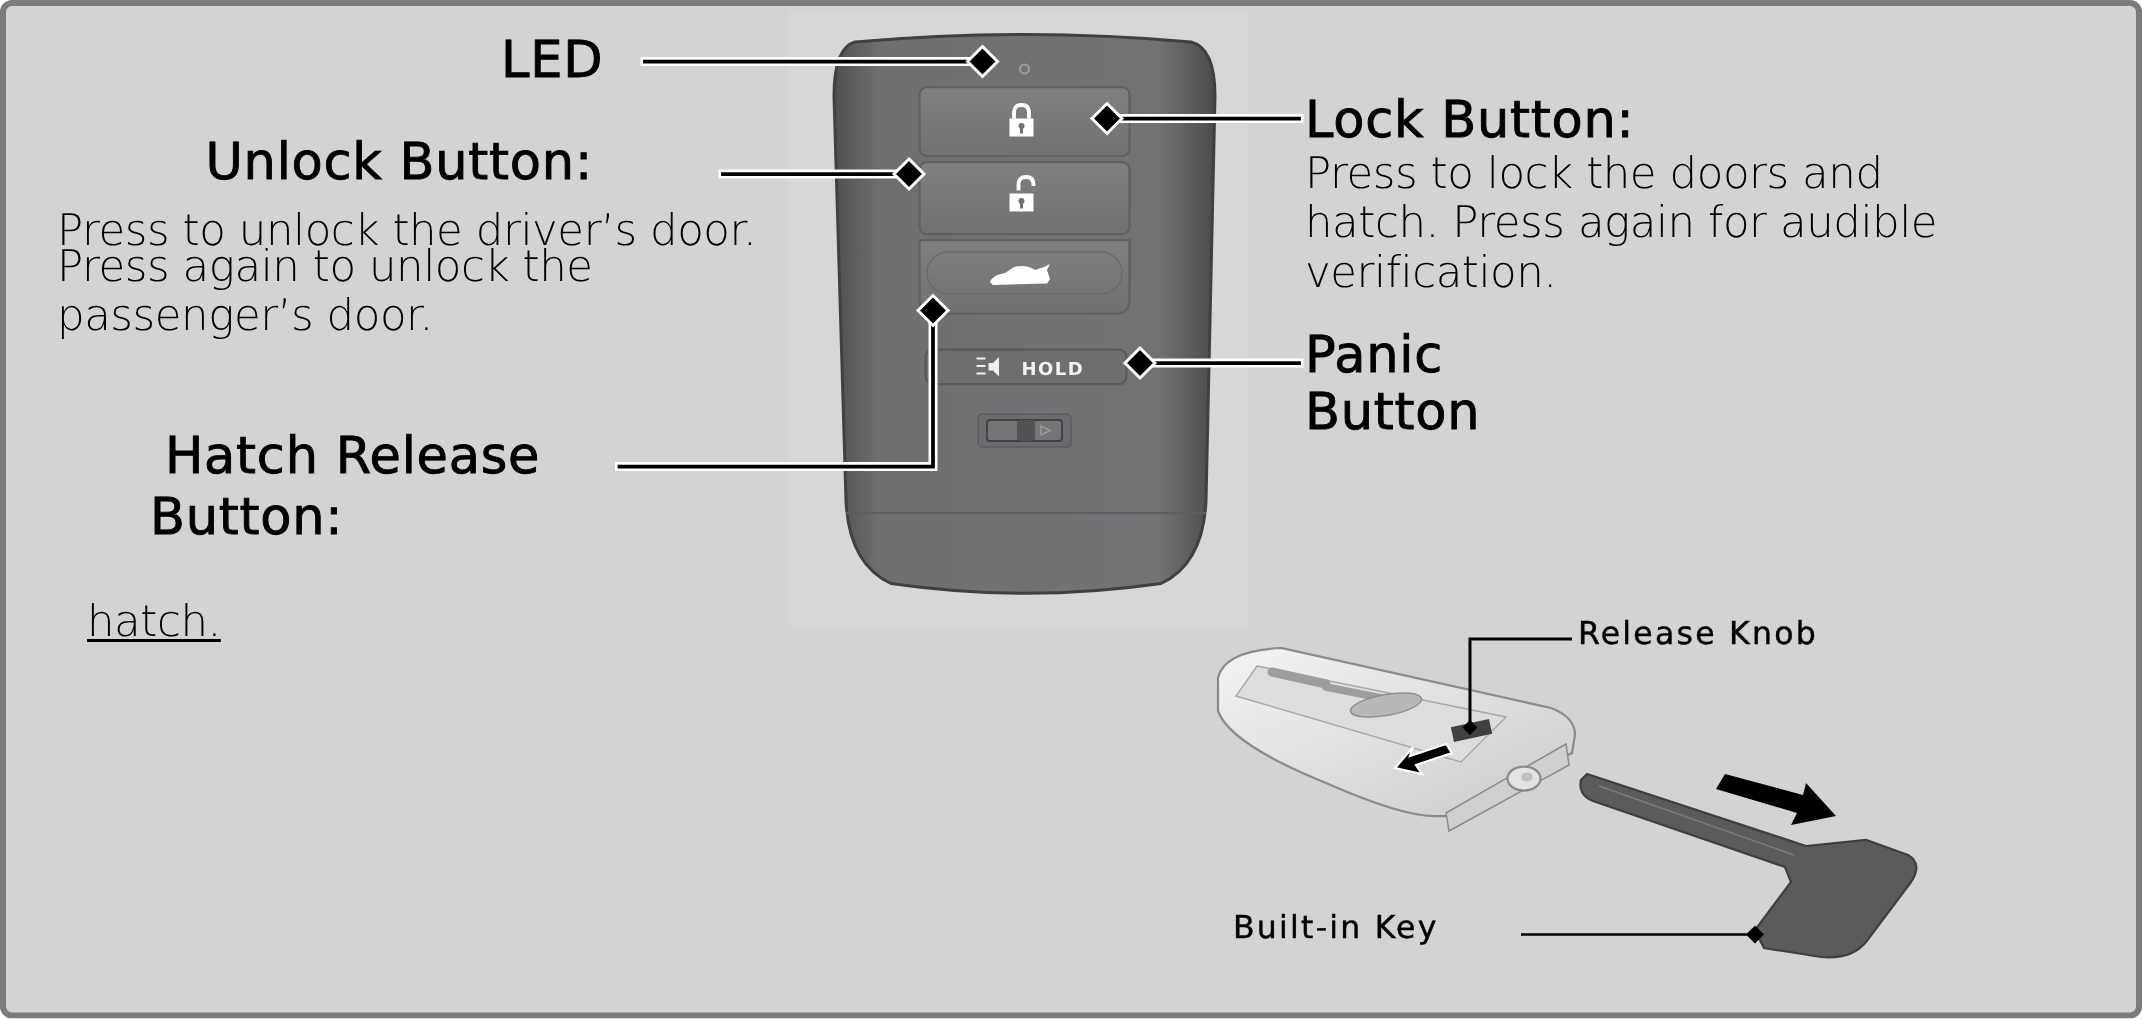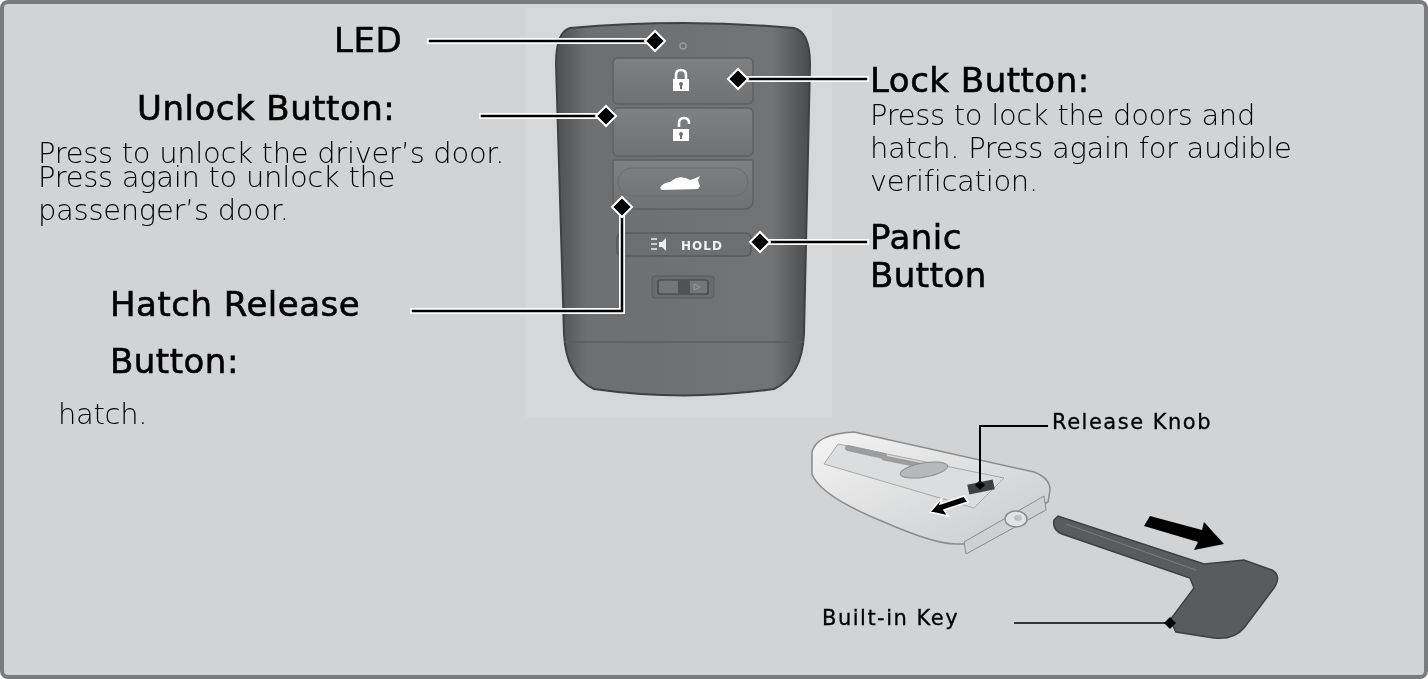--- a/index.html
+++ b/index.html
@@ -194,22 +194,22 @@
   </svg>
 
   <div class="heading" style="left:330px; top:17px;text-align:right;">LED</div>
 
   <div class="heading" style="left:133px; top:85px;">Unlock Button:</div>
   <div class="desc" style="left:34px; top:113px;margin-top:20px;">Press to unlock the driver’s door.</div>
   <div class="desc" style="left:34px; top:157px;">Press again to unlock the</div>
   <div class="desc" style="left:34px; top:190px;">passenger’s door.</div>
 
   <div class="heading" style="left:106px; top:281px;">Hatch Release</div>
-  <div class="heading" style="left:106px; top:322px;margin-top:16px;">Button:</div>
-  <div class="desc" style="left:54px; top:394px;">hatch.</div>
+  <div class="heading" style="left:96px; top:322px;">Button:</div>
+  <div class="desc" style="left:54px; top:394px;text-decoration:underline;">hatch.</div>
 
   <div class="heading" style="left:866px; top:57px;">Lock Button:</div>
   <div class="desc" style="left:866px; top:95px;">Press to lock the doors and</div>
   <div class="desc" style="left:866px; top:128px;text-align:right;">hatch. Press again for audible</div>
   <div class="desc" style="left:866px; top:161px;">verification.</div>
 
   <div class="heading" style="left:866px; top:214px;">Panic</div>
   <div class="heading" style="left:866px; top:252px;">Button</div>
 
   <div class="small-label" style="left:1048px; top:406px;">Release Knob</div>

